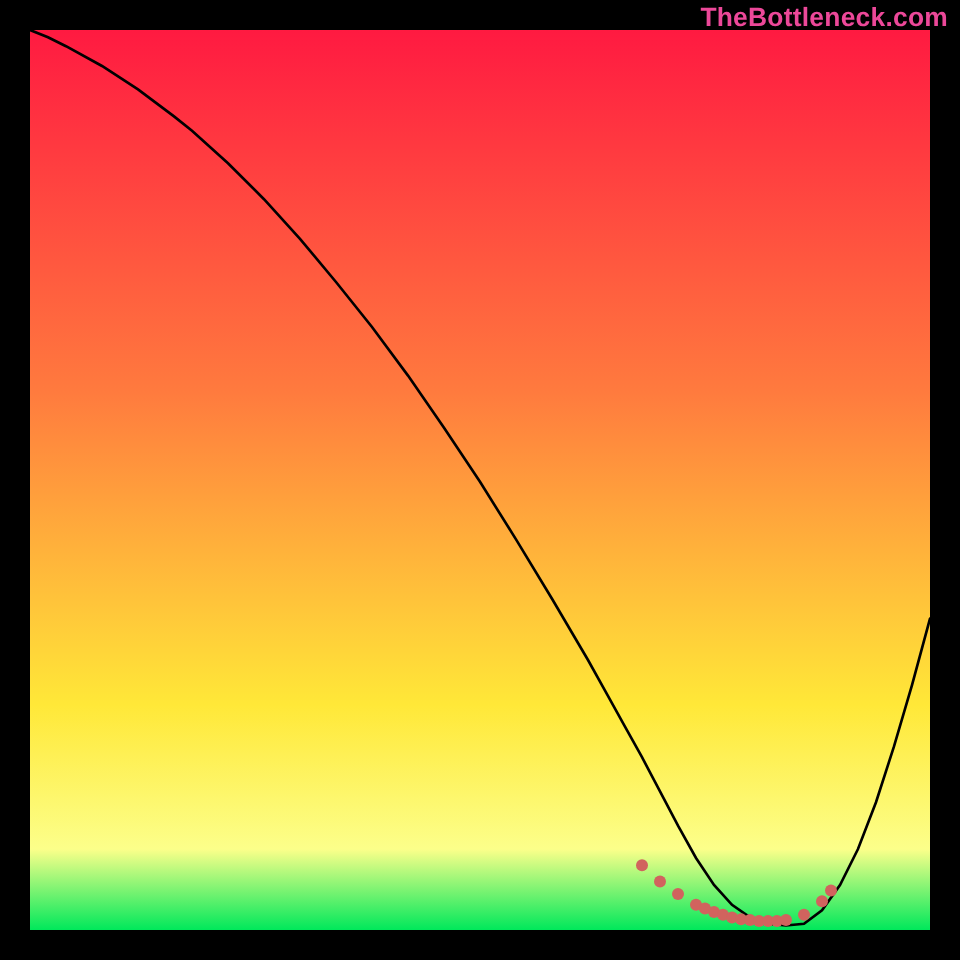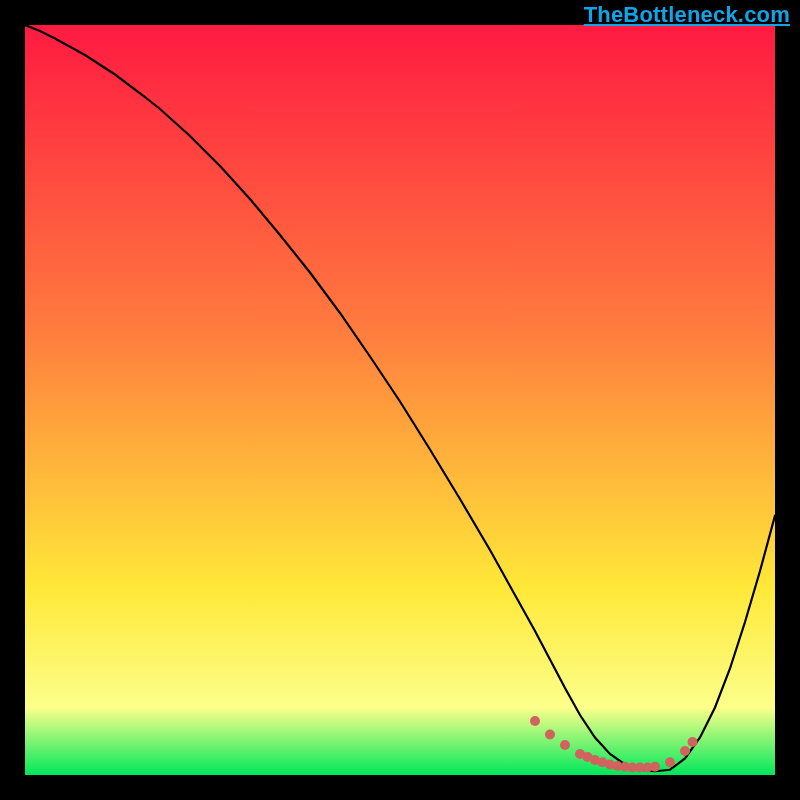--- a/index.html
+++ b/index.html
@@ -14,26 +14,25 @@
   .outer {
     position: relative;
     width: 800px;
     height: 800px;
     background: #000000;
   }
   .watermark {
     position: absolute;
     top: 2px;
     right: 10px;
-    color: #0ea5e9;
+    color: #ec4899;
     font-size: 22px;
     font-weight: bold;
     letter-spacing: 0.2px;
     z-index: 3;
-    text-decoration: underline;
   }
   .plot {
     position: absolute;
     left: 25px;
     top: 25px;
     width: 750px;
     height: 750px;
     z-index: 1;
   }
   .plot svg {

